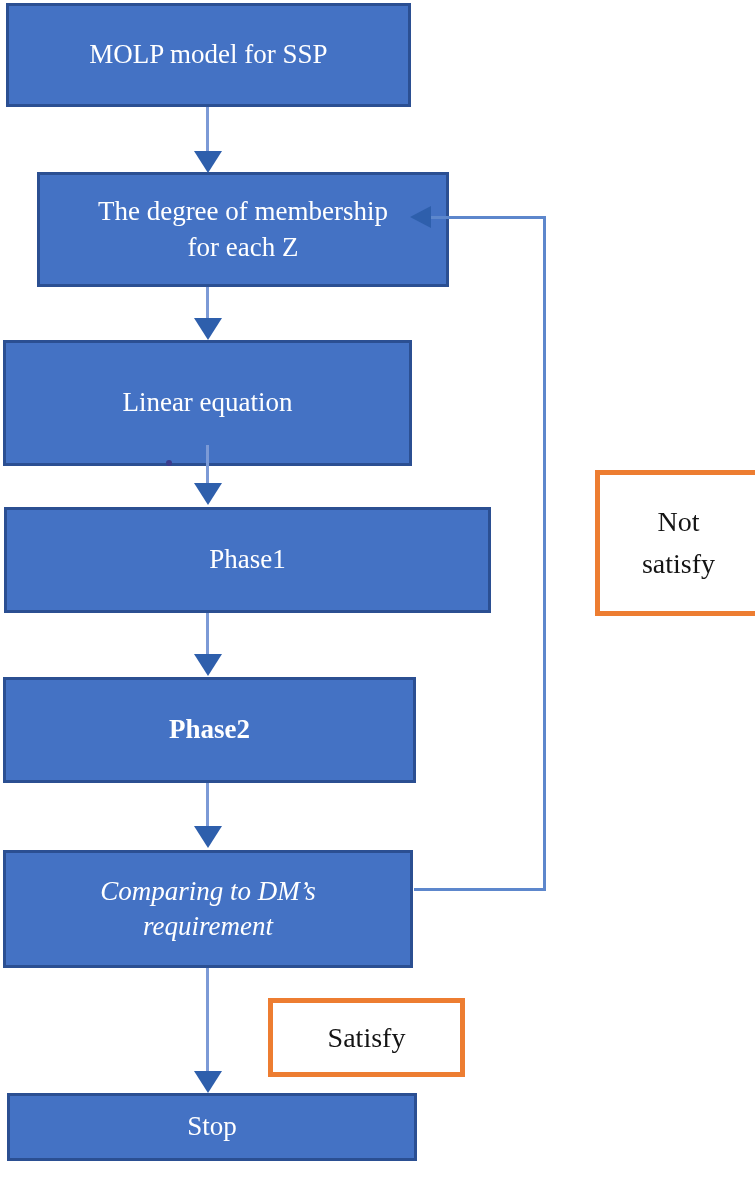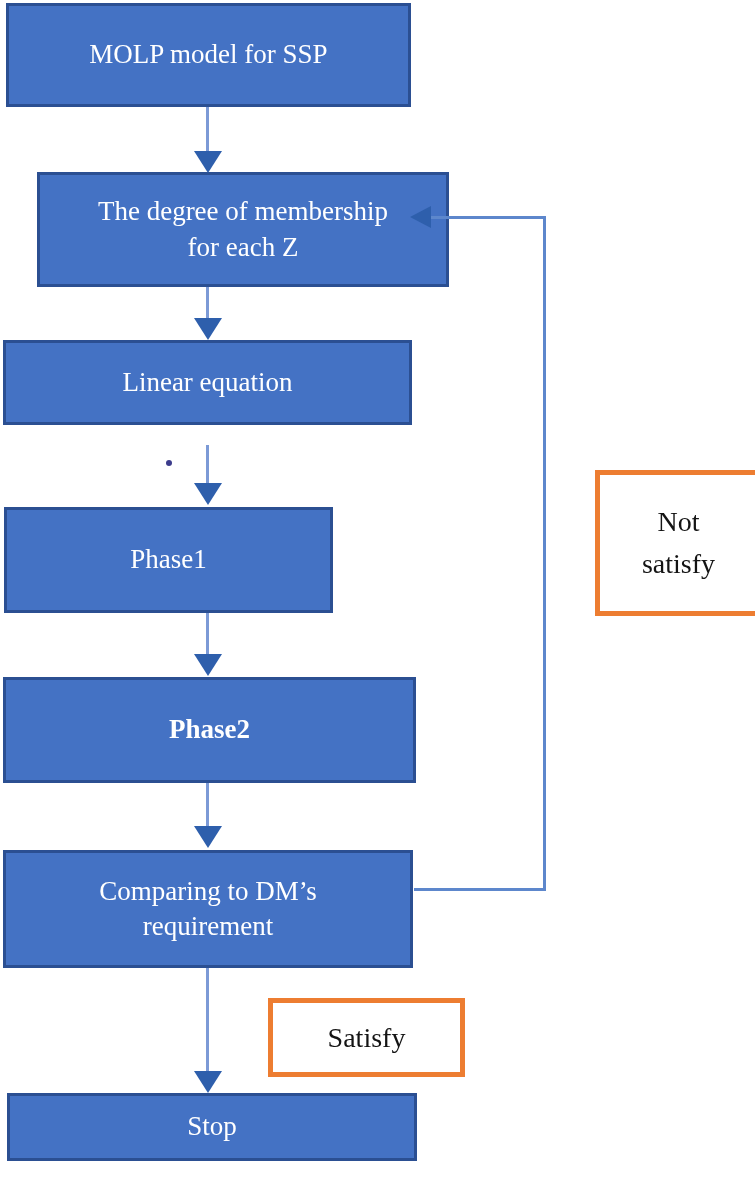--- a/index.html
+++ b/index.html
@@ -25,24 +25,24 @@
     align-items: center;
     justify-content: center;
     text-align: center;
     color: #ffffff;
     font-size: 27px;
     line-height: 1.3;
     white-space: pre-line;
   }
   #n-molp      { left: 6px;   top: 3px;    width: 405px; height: 104px; }
   #n-degree    { left: 2px;   top: 172px;  width: 412px; height: 115px; margin-left: 35px; }
-  #n-linear    { left: 3px;   top: 340px;  width: 409px; height: 85px; }
-  #n-phase1    { left: 4px;   top: 507px;  width: 329px; height: 106px; }
+  #n-linear    { left: 3px;   top: 340px;  width: 409px; height: 126px; }
+  #n-phase1    { left: 4px;   top: 507px;  width: 487px; height: 106px; }
   #n-phase2    { left: 3px;   top: 677px;  width: 413px; height: 106px; font-weight: bold; }
-  #n-comparing { left: 3px;   top: 850px;  width: 410px; height: 118px; }
+  #n-comparing { left: 3px;   top: 850px;  width: 410px; height: 118px; font-style: italic; }
   #n-stop      { left: 7px;   top: 1093px; width: 410px; height: 68px;  }
 
   
   .stem {
     position: absolute;
     left: 206px;
     width: 3px;
     background: #7C9AD6;
   }
   #stem-1 { top: 107px; height: 46px; }

